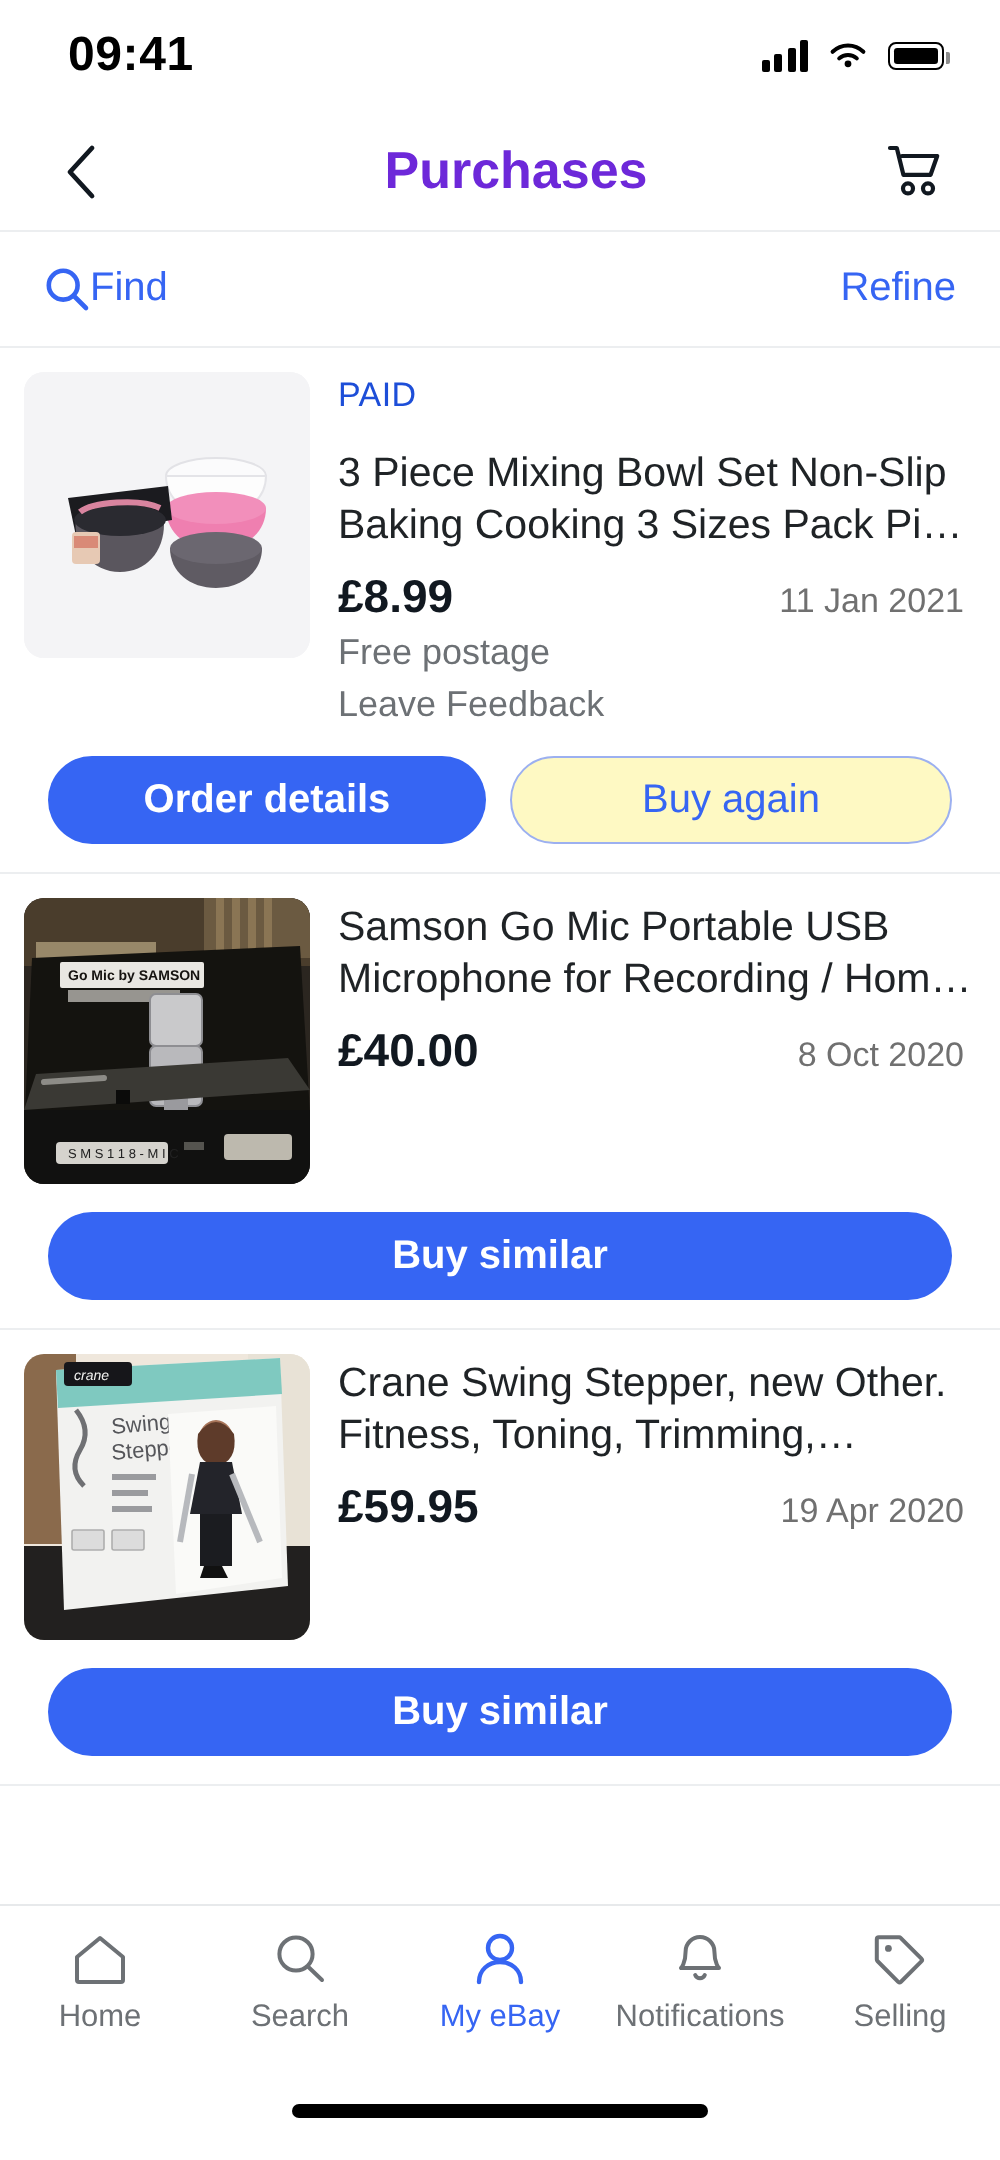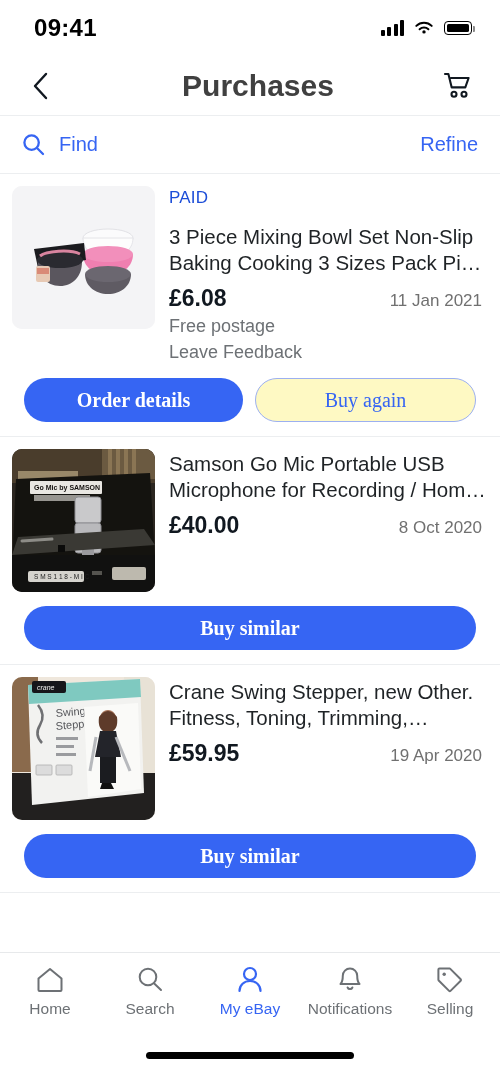--- a/index.html
+++ b/index.html
@@ -30,31 +30,31 @@
 
   
   .navbar {
     height:60px; flex:0 0 60px;
     display:flex; align-items:center; position:relative;
     padding:0 22px; border-bottom:1px solid #eceef0;
   }
   .nav-back { width:36px; height:36px; display:flex; align-items:center; justify-content:center; cursor:pointer; }
   .nav-title {
     position:absolute; left:16px; right:0; text-align:center;
-    font-size:30px; font-weight:bold; color:#404040; pointer-events:none;
+    font-size:26px; font-weight:bold; color:#6d28d9; pointer-events:none;
   }
   .nav-cart { margin-left:auto; width:40px; height:40px; display:flex; align-items:center; justify-content:center; cursor:pointer; z-index:2; }
 
   
   .findbar {
     height:58px; flex:0 0 58px;
     display:flex; align-items:center; justify-content:space-between;
     padding:0 22px; border-bottom:1px solid #eceef0;
   }
-  .find-left { display:flex; align-items:flex-end; gap:14px; cursor:pointer; }
+  .find-left { display:flex; align-items:flex-end; cursor:pointer; }
   .find-label { font-size:20px; color:#3665f3; }
   .refine-label { font-size:20px; color:#3665f3; cursor:pointer; }
 
   
   .list { flex:1 1 auto; overflow:hidden; background:#fff; }
   .purchase { border-bottom:1px solid #eceef0; padding:12px 0 14px; }
   .p-row { display:flex; padding:0 12px; gap:14px; }
   .thumb {
     width:143px; height:143px; flex:0 0 143px;
     border-radius:10px; overflow:hidden; background:#f5f5f7;
@@ -66,21 +66,21 @@
   .p-title {
     font-size:20.5px; line-height:26px; color:#1f2326;
     display:-webkit-box; -webkit-line-clamp:2; -webkit-box-orient:vertical;
     overflow:hidden; max-height:52px;
   }
   .p-priceline { display:flex; align-items:baseline; justify-content:space-between; margin-top:9px; }
   .p-price { font-size:23px; font-weight:bold; color:#111820; }
   .p-date { font-size:17px; color:#707070; white-space:nowrap; padding-right:6px; }
   .p-sub { font-size:18px; color:#6d7175; line-height:23px; margin-top:3px; }
 
-  .p-actions { display:flex; gap:12px; padding:14px 24px 0;font-family:Liberation Serif, serif; }
+  .p-actions { display:flex; gap:12px; padding:14px 24px 0; }
   .btn {
     flex:1 1 0; height:44px; border-radius:22px;
     display:flex; align-items:center; justify-content:center;
     font-size:20px; font-weight:bold; cursor:pointer; border:none;
     font-family:inherit;
   }
   .btn-primary { background:#3665f3; color:#fff; }
   .btn-outline { background:#fef9c3; color:#3665f3; border:1.5px solid #9cb0f0; font-weight:normal; }
   .btn-full { width:100%; }
 
@@ -168,21 +168,21 @@
             <ellipse cx="48" cy="74" rx="23" ry="8" fill="#2a2a30"></ellipse>
             <path d="M28 70c6-5 30-7 40-2" stroke="#d9849f" stroke-width="3" fill="none"></path>
             <rect x="24" y="80" width="14" height="16" rx="2" fill="#e7c9b4"></rect>
             <rect x="25" y="82" width="12" height="6" fill="#d98a77"></rect>
           </svg>
         </div>
         <div class="p-info">
           <div class="p-status">PAID</div>
           <div class="p-title">3 Piece Mixing Bowl Set Non-Slip Baking Cooking 3 Sizes Pack Pink G...</div>
           <div class="p-priceline">
-            <span class="p-price">£6.08</span>
+            <span class="p-price">£8.99</span>
             <span class="p-date">11 Jan 2021</span>
           </div>
           <div class="p-sub">Free postage</div>
           <div class="p-sub">Leave Feedback</div>
         </div>
       </div>
       <div class="p-actions">
         <button class="btn btn-primary">Order details</button>
         <button class="btn btn-outline">Buy again</button>
       </div>

